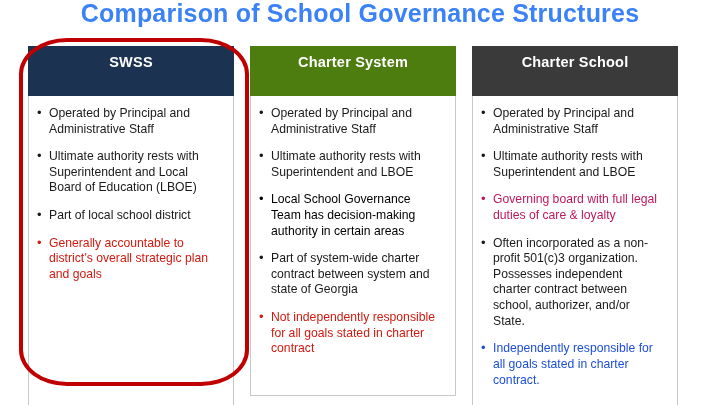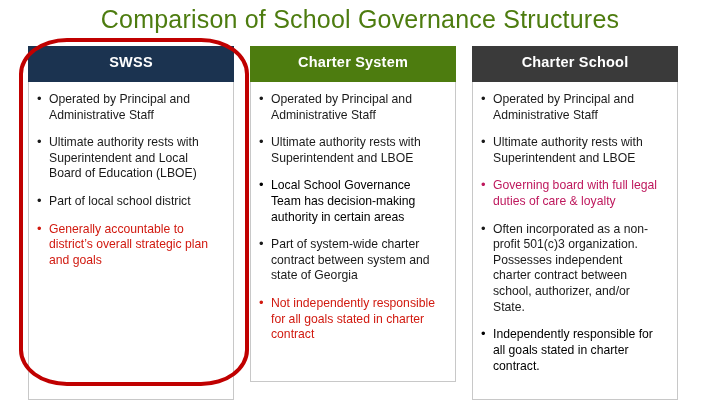--- a/index.html
+++ b/index.html
@@ -15,44 +15,44 @@
   }
   .slide {
     position: relative;
     width: 720px;
     height: 405px;
     box-sizing: border-box;
   }
   .slide-title {
     text-align: center;
     font-size: 25px;
-    color: #4d7c0f;
-    font-weight: normal;
-    padding-top: 6px;
+    color: #3b82f6;
+    font-weight: bold;
+    padding-top: 0;
     letter-spacing: 0.2px;
     line-height: 1.1;
   }
   .columns {
     position: absolute;
     top: 46px;
     left: 28px;
     right: 18px;
     display: flex;
     gap: 16px;
   }
   .col {
     width: 206px;
     position: relative;
   }
   .col-header {
     color: #ffffff;
     font-size: 14.5px;
     font-weight: bold;
     text-align: center;
-    padding: 8px 4px 12px 4px;
+    padding: 8px 4px 26px 4px;
     letter-spacing: 0.2px;
   }
   .col-body {
     border: 1px solid #c8c8c8;
     border-top: none;
     background: #ffffff;
     padding: 10px 17px 12px 8px;
     box-sizing: border-box;
   }
   .col-1 .col-body { min-height: 318px; }
@@ -130,21 +130,21 @@
     </div>
 
     <div class="col col-3">
       <div class="col-header" style="background: rgb(58, 58, 58);">Charter School</div>
       <div class="col-body">
         <ul class="bullets">
           <li>Operated by Principal and Administrative Staff</li>
           <li>Ultimate authority rests with Superintendent and LBOE</li>
           <li class="red" style="color: #be185d;">Governing board with full legal duties of care &amp; loyalty</li>
           <li>Often incorporated as a non-profit 501(c)3 organization.  Possesses independent charter contract between school, authorizer, and/or State.</li>
-          <li class="red" style="color: #000000;">Independently responsible for all goals stated in charter contract.</li>
+          <li class="red" style="color: #1d4ed8;">Independently responsible for all goals stated in charter contract.</li>
         </ul>
       </div>
     </div>
 
   </div>
 
   <div class="highlight-oval" style="border-color: rgb(192, 0, 0);"></div>
 
 </div>
 

